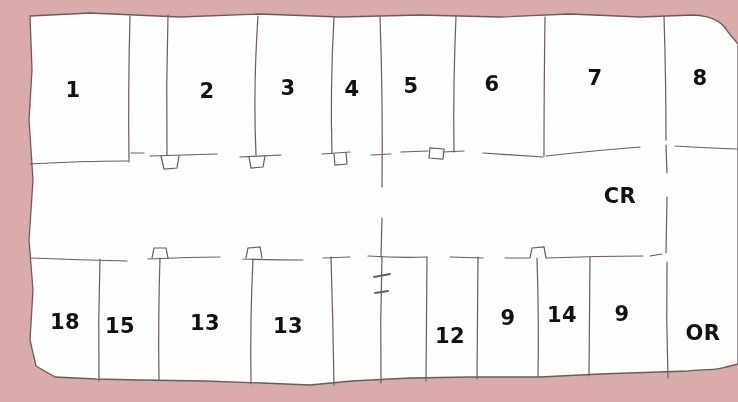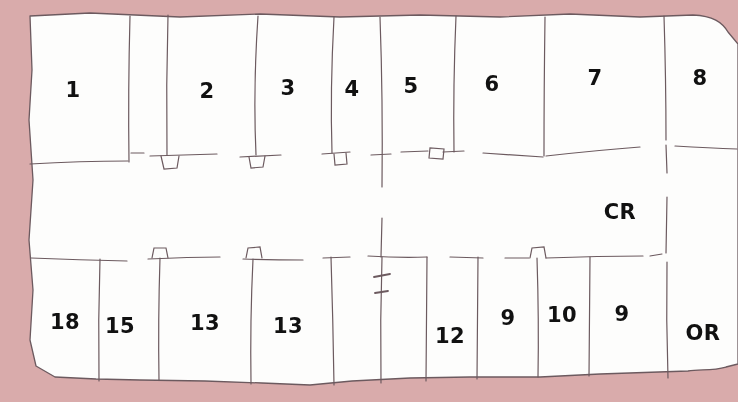--- a/index.html
+++ b/index.html
@@ -114,25 +114,25 @@
 
   <span class="room-label" style="left:73px;  top:90px;">1</span>
   <span class="room-label" style="left:207px; top:91px;">2</span>
   <span class="room-label" style="left:288px; top:88px;">3</span>
   <span class="room-label" style="left:352px; top:89px;">4</span>
   <span class="room-label" style="left:411px; top:86px;">5</span>
   <span class="room-label" style="left:492px; top:84px;">6</span>
   <span class="room-label" style="left:595px; top:78px;">7</span>
   <span class="room-label" style="left:700px; top:78px;">8</span>
 
-  <span class="room-label" style="left:620px; top:212px;">CR</span>
+  <span class="room-label" style="left:620px; top:196px;">CR</span>
   <span class="room-label" style="left:703px; top:312px;margin-top:21px;">OR</span>
 
   <span class="room-label" style="left:65px;  top:322px;">18</span>
   <span class="room-label" style="left:120px; top:326px;">15</span>
   <span class="room-label" style="left:205px; top:323px;">13</span>
   <span class="room-label" style="left:288px; top:326px;">13</span>
   <span class="room-label" style="left:450px; top:336px;">12</span>
   <span class="room-label" style="left:508px; top:318px;">9</span>
-  <span class="room-label" style="left:562px; top:315px;">10</span>
+  <span class="room-label" style="left:562px; top:315px;">14</span>
   <span class="room-label" style="left:622px; top:314px;">9</span>
 
 </div>
 
 </body></html>

